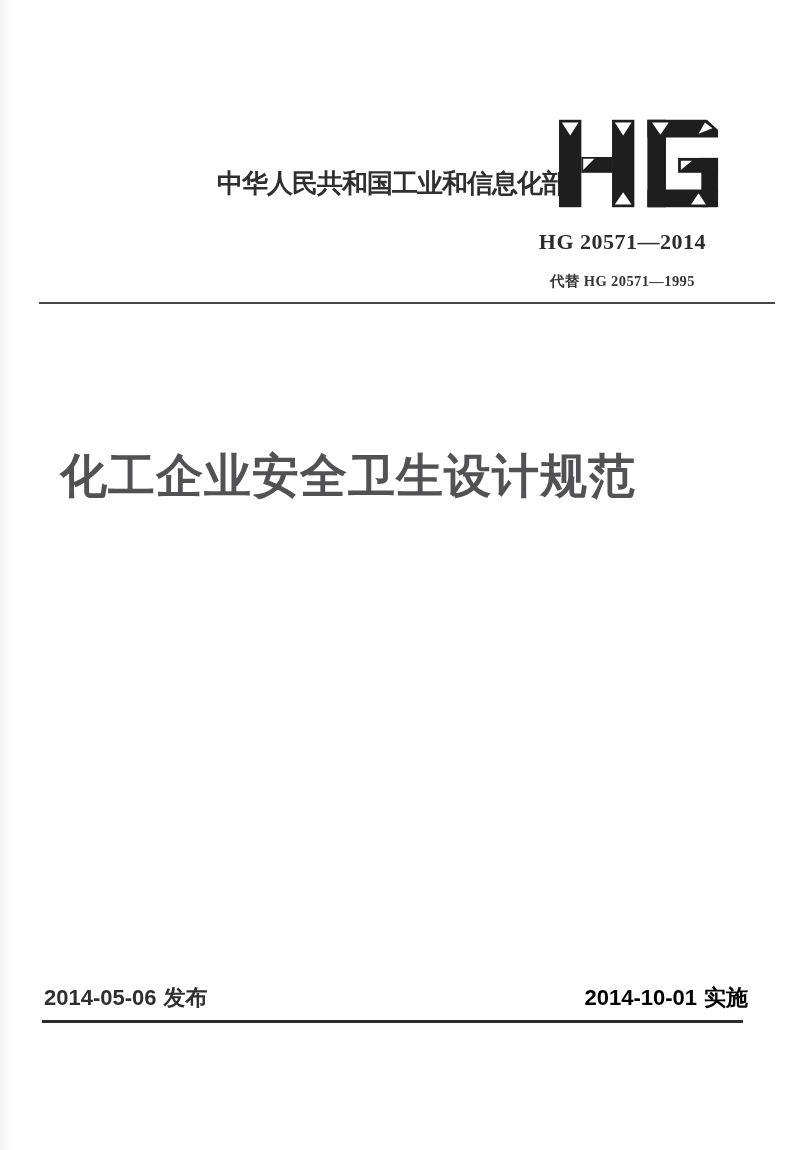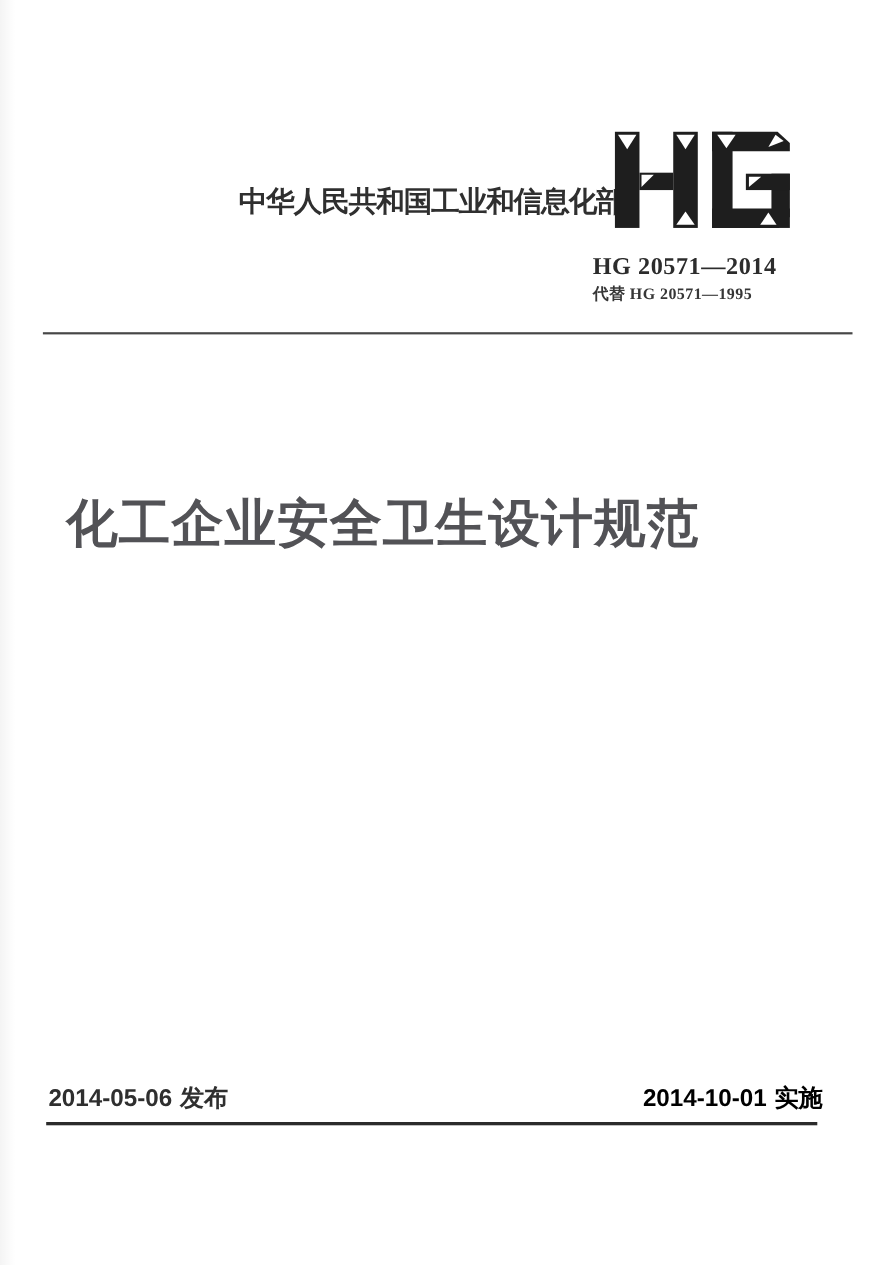--- a/index.html
+++ b/index.html
@@ -37,25 +37,25 @@
     color:#2f2f2f;white-space:nowrap;
   }
 
   .hg-logo{position:absolute;left:556px;top:117px;width:166px;height:93px;}
   .hg-logo svg{display:block;width:100%;height:100%;}
   .hg-logo .blk{fill:#1e1e1e;}
   .hg-logo .hl{fill:#ffffff;}
 
   .std-block{
     position:absolute;right:94px;top:229px;
-    text-align:left;white-space:nowrap;
+    text-align:center;white-space:nowrap;
     font-family:"Liberation Serif",serif;
   }
   .std-number{font-size:22px;font-weight:700;letter-spacing:0.5px;color:#2c2c2c;}
-  .superseded{font-size:14.5px;font-weight:600;color:#363636;margin-top:3px;letter-spacing:0.4px;}
+  .superseded{font-size:14.5px;font-weight:600;color:#363636;margin-top:17px;letter-spacing:0.4px;}
 
   .rule-thin{
     position:absolute;left:39px;top:302px;width:736px;height:2px;
     background:#474747;
   }
 
   .title-cn{
     position:absolute;left:0;top:445px;width:696px;
     text-align:center;
     font-size:47px;font-weight:700;letter-spacing:1px;

